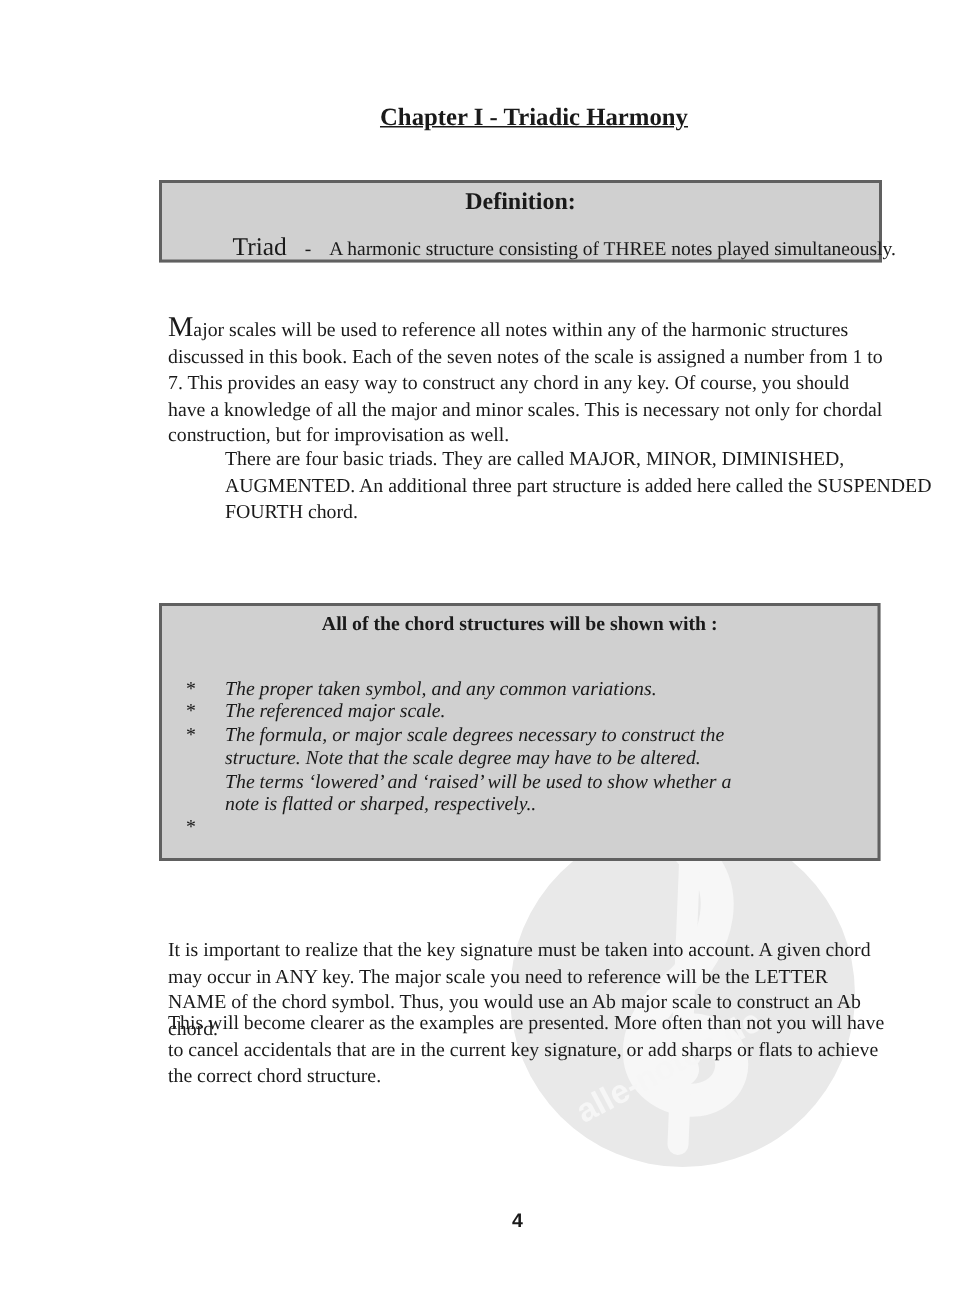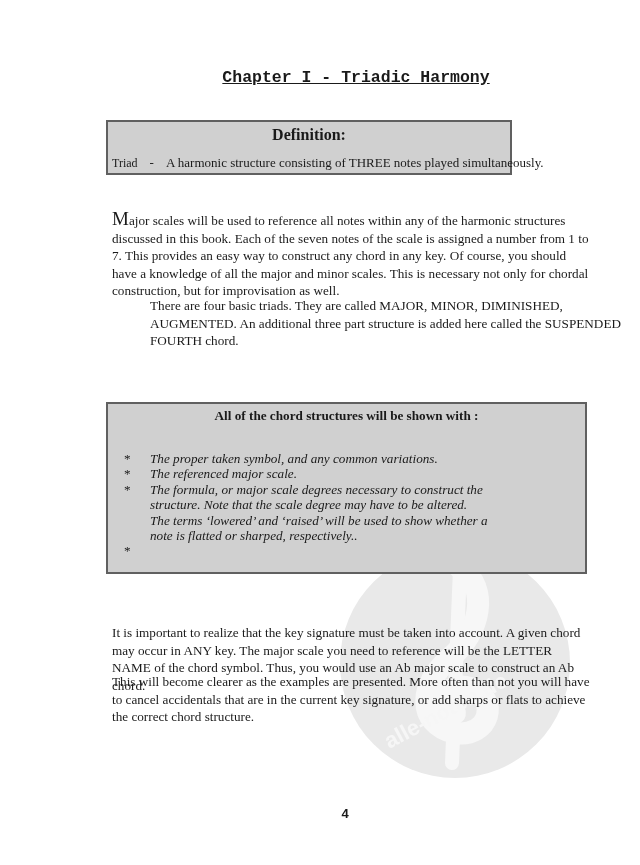--- a/index.html
+++ b/index.html
@@ -9,32 +9,32 @@
   }
   .watermark {
     position:absolute; left:340px; top:548px; width:230px; height:230px;
     border-radius:50%; background:#e9e9e9; z-index:0;
   }
   .watermark svg { position:absolute; left:0; top:0; }
   .wm-text {
     position:absolute; left:38px; top:150px; transform:rotate(-28deg);
     font-family:"Liberation Sans", sans-serif; font-weight:bold; font-size:22px; color:#f6f6f6;
   }
-  .layer { position:absolute; z-index:1;font-family:Liberation Mono, monospace; }
+  .layer { position:absolute; z-index:1; }
   .chapter-title {
     left:0; width:640px; top:68px; text-align:center;
     font-weight:bold; font-size:16.5px; text-decoration:underline; padding-left:72px; box-sizing:border-box;
   }
   .box {
     position:absolute; z-index:1; background:#d0d0d0; border:2px solid #606060; box-sizing:border-box;
   }
-  .def-box { left:106px; top:120px; width:406px; height:55px; }
+  .def-box { left:106px; top:120px; width:482px; height:55px; }
   .def-heading { position:absolute; left:0; right:0; top:4px; text-align:center; font-weight:bold; font-size:16px; }
   .def-line { position:absolute; left:4px; top:33px; font-size:13px; white-space:nowrap; }
-  .def-term { font-size:12px; }
+  .def-term { font-size:17px;margin-left:43px; }
   .def-dash { margin:0 12px 0 12px; font-size:13px; }
   .p { position:absolute; z-index:1; left:112px; width:480px; font-size:13.2px; line-height:17.6px; }
   .dropcap { font-size:19px; }
   .p1 { top:210px; }
   .p2 { top:297px; }
   .chord-box { left:106px; top:366px; width:481px; height:172px;margin-top:36px; }
   .chord-heading { position:absolute; left:0; right:0; top:4px; text-align:center; font-weight:bold; font-size:13.2px; }
   .chord-list { position:absolute; left:16px; top:47px; margin:0; padding:0; list-style:none; font-style:italic; font-size:13.2px; line-height:15.4px; }
   .chord-list li { position:relative; padding-left:26px; }
   .chord-list li .star { position:absolute; left:0; top:0; font-style:normal; }

